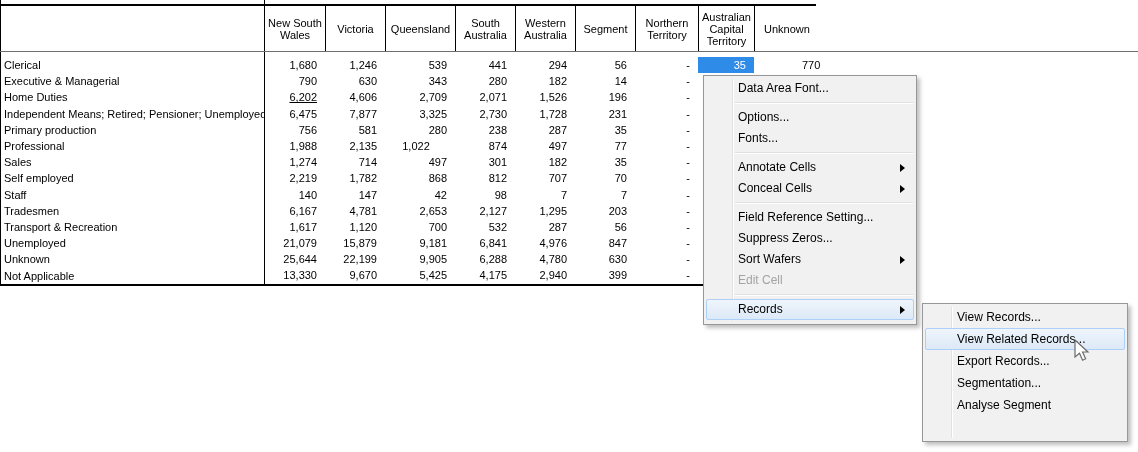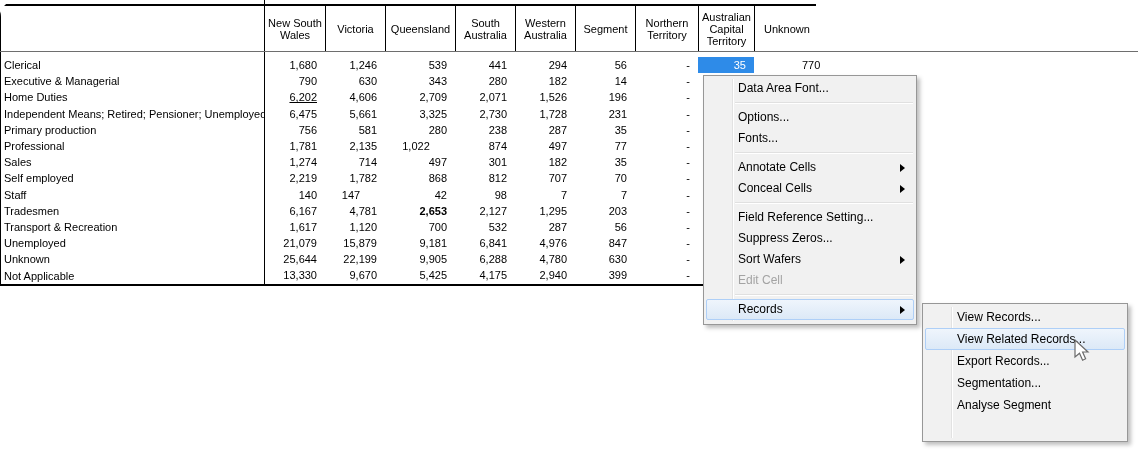--- a/index.html
+++ b/index.html
@@ -1,17 +1,17 @@
 <!DOCTYPE html>
 <html><head>
 <meta charset="utf-8">
 <style>
   html,body{margin:0;padding:0;background:#fff;}
   #screen{position:relative;width:1138px;height:452px;background:#fff;overflow:hidden;
-          font-family:"Liberation Sans",sans-serif;color:#000;border-radius:17px;}
+          font-family:"Liberation Sans",sans-serif;color:#000;}
 
   
   .vline,.hline{position:absolute;background:#000;}
   #line-left{left:0;top:0;width:1px;height:286px;}
   #line-label-divider{left:264px;top:0;width:1px;height:286px;}
   #line-top{left:0;top:4px;width:816px;height:2px;}
   #line-header-bottom{left:0;top:51px;width:1138px;height:1px;background:#6e6e6e;}
   #line-table-bottom{left:0;top:284px;width:818px;height:2px;}
 
   
@@ -106,21 +106,21 @@
         <div class="dcell" style="width: 60px;">2,071</div>
         <div class="dcell" style="width: 60px;">1,526</div>
         <div class="dcell" style="width: 60px;">196</div>
         <div class="dcell" style="width: 63px;">-</div>
         <div class="dcell" style="width: 56px;"></div>
         <div class="dcell" style="width: 64px;"></div>
       </div>
       <div class="trow">
         <div class="rlabel">Independent Means; Retired; Pensioner; Unemployed</div>
         <div class="dcell" style="width: 61px;">6,475</div>
-        <div class="dcell" style="width: 60px;">5,661</div>
+        <div class="dcell" style="width: 60px;">7,877</div>
         <div class="dcell" style="width: 70px;">3,325</div>
         <div class="dcell" style="width: 60px;">2,730</div>
         <div class="dcell" style="width: 60px;">1,728</div>
         <div class="dcell" style="width: 60px;">231</div>
         <div class="dcell" style="width: 63px;">-</div>
         <div class="dcell" style="width: 56px;"></div>
         <div class="dcell" style="width: 64px;"></div>
       </div>
       <div class="trow">
         <div class="rlabel">Primary production</div>
@@ -129,21 +129,21 @@
         <div class="dcell" style="width: 70px;">280</div>
         <div class="dcell" style="width: 60px;">238</div>
         <div class="dcell" style="width: 60px;">287</div>
         <div class="dcell" style="width: 60px;">35</div>
         <div class="dcell" style="width: 63px;">-</div>
         <div class="dcell" style="width: 56px;"></div>
         <div class="dcell" style="width: 64px;"></div>
       </div>
       <div class="trow">
         <div class="rlabel">Professional</div>
-        <div class="dcell" style="width: 61px;">1,781</div>
+        <div class="dcell" style="width: 61px;">1,988</div>
         <div class="dcell" style="width: 60px;">2,135</div>
         <div class="dcell" style="width: 70px; text-align: center;">1,022</div>
         <div class="dcell" style="width: 60px;">874</div>
         <div class="dcell" style="width: 60px;">497</div>
         <div class="dcell" style="width: 60px;">77</div>
         <div class="dcell" style="width: 63px;">-</div>
         <div class="dcell" style="width: 56px;"></div>
         <div class="dcell" style="width: 64px;"></div>
       </div>
       <div class="trow">
@@ -166,34 +166,34 @@
         <div class="dcell" style="width: 60px;">812</div>
         <div class="dcell" style="width: 60px;">707</div>
         <div class="dcell" style="width: 60px;">70</div>
         <div class="dcell" style="width: 63px;">-</div>
         <div class="dcell" style="width: 56px;"></div>
         <div class="dcell" style="width: 64px;"></div>
       </div>
       <div class="trow">
         <div class="rlabel">Staff</div>
         <div class="dcell" style="width: 61px;">140</div>
-        <div class="dcell" style="width: 60px; text-align: center;">147</div>
+        <div class="dcell" style="width: 60px;">147</div>
         <div class="dcell" style="width: 70px;">42</div>
         <div class="dcell" style="width: 60px;">98</div>
         <div class="dcell" style="width: 60px;">7</div>
         <div class="dcell" style="width: 60px;">7</div>
         <div class="dcell" style="width: 63px;">-</div>
         <div class="dcell" style="width: 56px;"></div>
         <div class="dcell" style="width: 64px;"></div>
       </div>
       <div class="trow">
         <div class="rlabel">Tradesmen</div>
         <div class="dcell" style="width: 61px;">6,167</div>
         <div class="dcell" style="width: 60px;">4,781</div>
-        <div class="dcell" style="width: 70px; font-weight: bold;">2,653</div>
+        <div class="dcell" style="width: 70px;">2,653</div>
         <div class="dcell" style="width: 60px;">2,127</div>
         <div class="dcell" style="width: 60px;">1,295</div>
         <div class="dcell" style="width: 60px;">203</div>
         <div class="dcell" style="width: 63px;">-</div>
         <div class="dcell" style="width: 56px;"></div>
         <div class="dcell" style="width: 64px;"></div>
       </div>
       <div class="trow">
         <div class="rlabel">Transport &amp; Recreation</div>
         <div class="dcell" style="width: 61px;">1,617</div>

